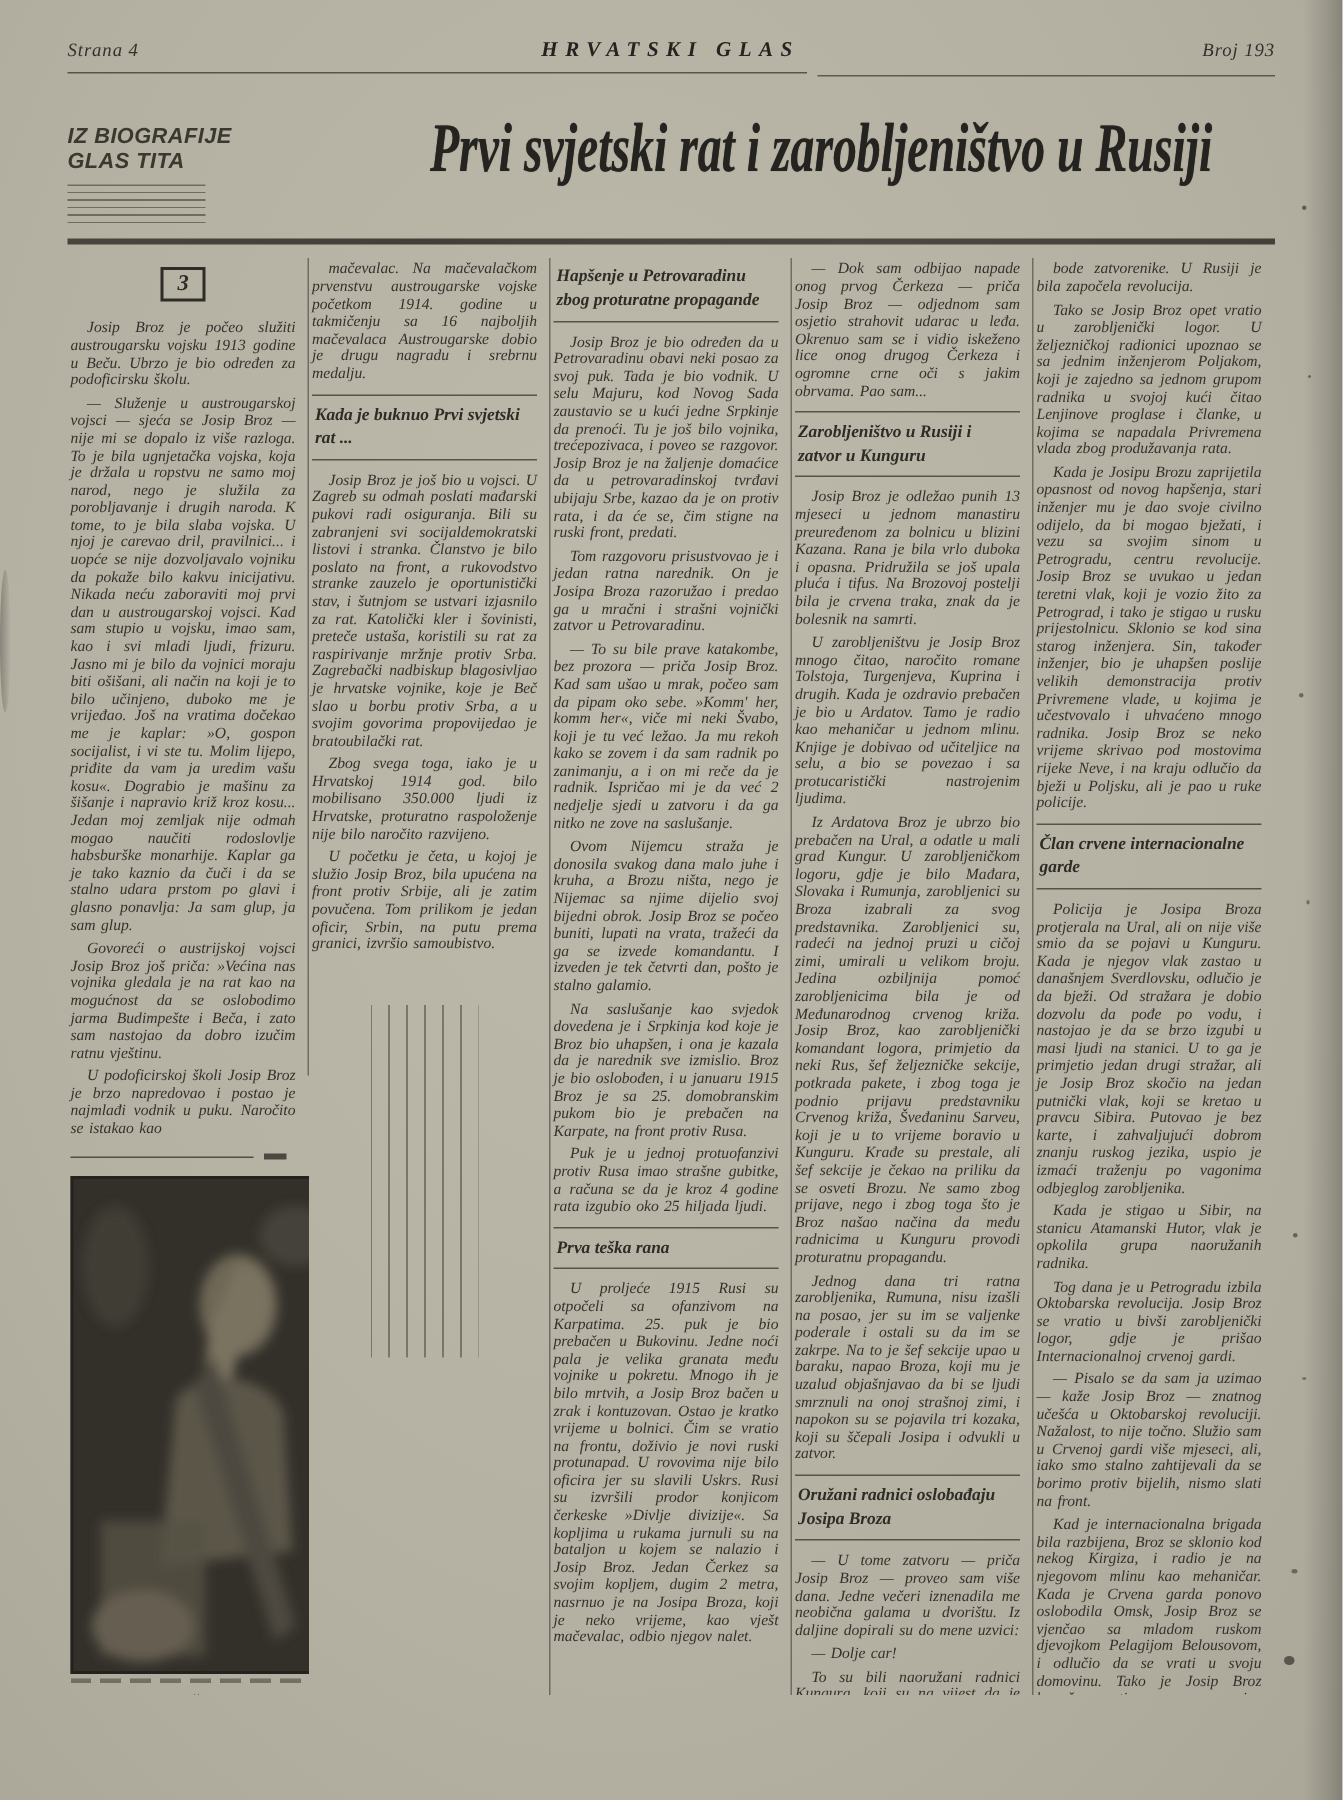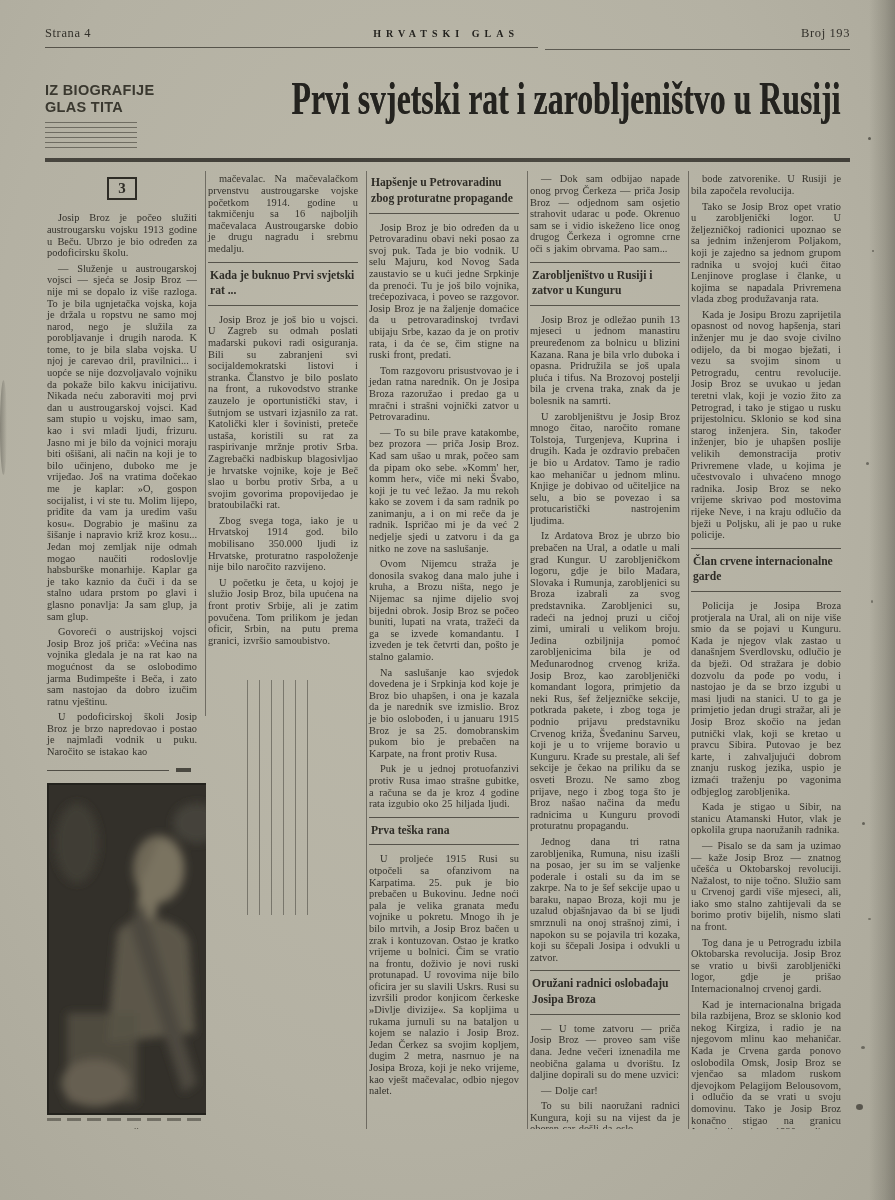--- a/index.html
+++ b/index.html
@@ -10,25 +10,25 @@
     --rule:#3e3c35;
   }
   html,body{margin:0;padding:0;}
   body{
     width:895px;height:1200px;overflow:hidden;position:relative;
     background:
       radial-gradient(ellipse at 46% 38%, var(--paper-light) 0%, var(--paper) 62%, #aaa799 100%);
     font-family:"Liberation Serif","DejaVu Serif",serif;
     color:var(--ink);
   }
-  .sheet{position:relative;width:805px;margin:0 auto;padding-top:26px;}
+  .sheet{position:relative;width:805px;margin:0 auto;padding-top:26px;font-style:italic;}
 
   
   .folio{display:flex;justify-content:space-between;align-items:baseline;font-size:12.5px;letter-spacing:.6px;}
-  .folio .paper-title{letter-spacing:5px;font-weight:bold;font-size:10px;color:var(--ink-dark);}
+  .folio .paper-title{letter-spacing:5px;font-weight:bold;font-size:14px;color:var(--ink-dark);}
   .folio-rules{position:relative;height:7px;margin-top:4px;}
   .folio-rules .seg1{position:absolute;left:0;width:493px;top:2px;border-top:1.4px solid var(--rule);opacity:.8;}
   .folio-rules .seg2{position:absolute;left:500px;right:0;top:4px;border-top:1.6px solid var(--rule);opacity:.75;}
 
   
   .masthead{display:flex;align-items:flex-start;margin-top:14px;position:relative;}
   .kicker{width:150px;flex:0 0 auto;font-family:"Liberation Sans","DejaVu Sans",sans-serif;
           font-weight:bold;font-size:14.5px;line-height:1.15;color:#3a382f;letter-spacing:.3px;margin-top:16px;}
   .line-stack{margin-top:7px;height:26px;background:repeating-linear-gradient(to bottom,rgba(52,50,43,.55) 0 1px,transparent 1px 5px);}
   .kicker .line-stack{width:92px;}
@@ -176,43 +176,43 @@
           <p class="para">Ovom Nijemcu straža je donosila svakog dana malo juhe i kruha, a Brozu ništa, nego je Nijemac sa njime dijelio svoj bijedni obrok. Josip Broz se počeo buniti, lupati na vrata, tražeći da ga se izvede komandantu. I izveden je tek četvrti dan, pošto je stalno galamio.</p>
           <p class="para">Na saslušanje kao svjedok dovedena je i Srpkinja kod koje je Broz bio uhapšen, i ona je kazala da je narednik sve izmislio. Broz je bio oslobođen, i u januaru 1915 Broz je sa 25. domobranskim pukom bio je prebačen na Karpate, na front protiv Rusa.</p>
           <p class="para">Puk je u jednoj protuofanzivi protiv Rusa imao strašne gubitke, a računa se da je kroz 4 godine rata izgubio oko 25 hiljada ljudi.</p>
           <h3 class="subhead">Prva teška rana</h3>
           <p class="para">U proljeće 1915 Rusi su otpočeli sa ofanzivom na Karpatima. 25. puk je bio prebačen u Bukovinu. Jedne noći pala je velika granata među vojnike u pokretu. Mnogo ih je bilo mrtvih, a Josip Broz bačen u zrak i kontuzovan. Ostao je kratko vrijeme u bolnici. Čim se vratio na frontu, doživio je novi ruski protunapad. U rovovima nije bilo oficira jer su slavili Uskrs. Rusi su izvršili prodor konjicom čerkeske »Divlje divizije«. Sa kopljima u rukama jurnuli su na bataljon u kojem se nalazio i Josip Broz. Jedan Čerkez sa svojim kopljem, dugim 2 metra, nasrnuo je na Josipa Broza, koji je neko vrijeme, kao vješt mačevalac, odbio njegov nalet.</p>
         </div>
     </div>
 
     <div class="col">
       <div>
-          <p class="para">— Dok sam odbijao napade onog prvog Čerkeza — priča Josip Broz — odjednom sam osjetio strahovit udarac u pođe. Okrenuo sam se i vidio iskeženo lice onog drugog Čerkeza i ogromne crne oči s jakim obrvama. Pao sam...</p>
+          <p class="para">— Dok sam odbijao napade onog prvog Čerkeza — priča Josip Broz — odjednom sam osjetio strahovit udarac u leđa. Okrenuo sam se i vidio iskeženo lice onog drugog Čerkeza i ogromne crne oči s jakim obrvama. Pao sam...</p>
           <h3 class="subhead">Zarobljeništvo u Rusiji i zatvor u Kunguru</h3>
           <p class="para">Josip Broz je odležao punih 13 mjeseci u jednom manastiru preuređenom za bolnicu u blizini Kazana. Rana je bila vrlo duboka i opasna. Pridružila se još upala pluća i tifus. Na Brozovoj postelji bila je crvena traka, znak da je bolesnik na samrti.</p>
           <p class="para">U zarobljeništvu je Josip Broz mnogo čitao, naročito romane Tolstoja, Turgenjeva, Kuprina i drugih. Kada je ozdravio prebačen je bio u Ardatov. Tamo je radio kao mehaničar u jednom mlinu. Knjige je dobivao od učiteljice na selu, a bio se povezao i sa protucaristički nastrojenim ljudima.</p>
           <p class="para">Iz Ardatova Broz je ubrzo bio prebačen na Ural, a odatle u mali grad Kungur. U zarobljeničkom logoru, gdje je bilo Mađara, Slovaka i Rumunja, zarobljenici su Broza izabrali za svog predstavnika. Zarobljenici su, radeći na jednoj pruzi u cičoj zimi, umirali u velikom broju. Jedina ozbiljnija pomoć zarobljenicima bila je od Međunarodnog crvenog križa. Josip Broz, kao zarobljenički komandant logora, primjetio da neki Rus, šef željezničke sekcije, potkrada pakete, i zbog toga je podnio prijavu predstavniku Crvenog križa, Šveđaninu Sarveu, koji je u to vrijeme boravio u Kunguru. Krađe su prestale, ali šef sekcije je čekao na priliku da se osveti Brozu. Ne samo zbog prijave, nego i zbog toga što je Broz našao načina da među radnicima u Kunguru provodi proturatnu propagandu.</p>
           <p class="para">Jednog dana tri ratna zarobljenika, Rumuna, nisu izašli na posao, jer su im se valjenke poderale i ostali su da im se zakrpe. Na to je šef sekcije upao u baraku, napao Broza, koji mu je uzalud objašnjavao da bi se ljudi smrznuli na onoj strašnoj zimi, i napokon su se pojavila tri kozaka, koji su ščepali Josipa i odvukli u zatvor.</p>
           <h3 class="subhead">Oružani radnici oslobađaju Josipa Broza</h3>
           <p class="para">— U tome zatvoru — priča Josip Broz — proveo sam više dana. Jedne večeri iznenadila me neobična galama u dvorištu. Iz daljine dopirali su do mene uzvici:</p>
           <p class="para">— Dolje car!</p>
           <p class="para">To su bili naoružani radnici Kungura, koji su na vijest da je oboren car došli da oslo-</p>
         </div>
     </div>
 
     <div class="col">
       <div>
           <p class="para">bode zatvorenike. U Rusiji je bila započela revolucija.</p>
           <p class="para">Tako se Josip Broz opet vratio u zarobljenički logor. U željezničkoj radionici upoznao se sa jednim inženjerom Poljakom, koji je zajedno sa jednom grupom radnika u svojoj kući čitao Lenjinove proglase i članke, u kojima se napadala Privremena vlada zbog produžavanja rata.</p>
           <p class="para">Kada je Josipu Brozu zaprijetila opasnost od novog hapšenja, stari inženjer mu je dao svoje civilno odijelo, da bi mogao bježati, i vezu sa svojim sinom u Petrogradu, centru revolucije. Josip Broz se uvukao u jedan teretni vlak, koji je vozio žito za Petrograd, i tako je stigao u rusku prijestolnicu. Sklonio se kod sina starog inženjera. Sin, također inženjer, bio je uhapšen poslije velikih demonstracija protiv Privremene vlade, u kojima je učestvovalo i uhvaćeno mnogo radnika. Josip Broz se neko vrijeme skrivao pod mostovima rijeke Neve, i na kraju odlučio da bježi u Poljsku, ali je pao u ruke policije.</p>
           <h3 class="subhead">Član crvene internacionalne garde</h3>
           <p class="para">Policija je Josipa Broza protjerala na Ural, ali on nije više smio da se pojavi u Kunguru. Kada je njegov vlak zastao u današnjem Sverdlovsku, odlučio je da bježi. Od stražara je dobio dozvolu da pođe po vodu, i nastojao je da se brzo izgubi u masi ljudi na stanici. U to ga je primjetio jedan drugi stražar, ali je Josip Broz skočio na jedan putnički vlak, koji se kretao u pravcu Sibira. Putovao je bez karte, i zahvaljujući dobrom znanju ruskog jezika, uspio je izmaći traženju po vagonima odbjeglog zarobljenika.</p>
           <p class="para">Kada je stigao u Sibir, na stanicu Atamanski Hutor, vlak je opkolila grupa naoružanih radnika.</p>
+          <p class="para">Tog dana je u Petrogradu izbila Oktobarska revolucija. Josip Broz se vratio u bivši zarobljenički logor, gdje je prišao Internacionalnoj crvenoj gardi.</p>
           <p class="para">— Pisalo se da sam ja uzimao — kaže Josip Broz — znatnog učešća u Oktobarskoj revoluciji. Nažalost, to nije točno. Služio sam u Crvenoj gardi više mjeseci, ali, iako smo stalno zahtijevali da se borimo protiv bijelih, nismo slati na front.</p>
-          <p class="para">Tog dana je u Petrogradu izbila Oktobarska revolucija. Josip Broz se vratio u bivši zarobljenički logor, gdje je prišao Internacionalnoj crvenoj gardi.</p>
           <p class="para">Kad je internacionalna brigada bila razbijena, Broz se sklonio kod nekog Kirgiza, i radio je na njegovom mlinu kao mehaničar. Kada je Crvena garda ponovo oslobodila Omsk, Josip Broz se vjenčao sa mladom ruskom djevojkom Pelagijom Belousovom, i odlučio da se vrati u svoju domovinu. Tako je Josip Broz konačno stigao na granicu Jugoslavije u jesen 1920. godine.</p>
         </div>
     </div>
   </div>
 </div>
 
 <div class="edge-right"></div>
 <div class="smudge-left"></div>
 <div class="speck sp1"></div>
 <div class="speck sp2"></div>

